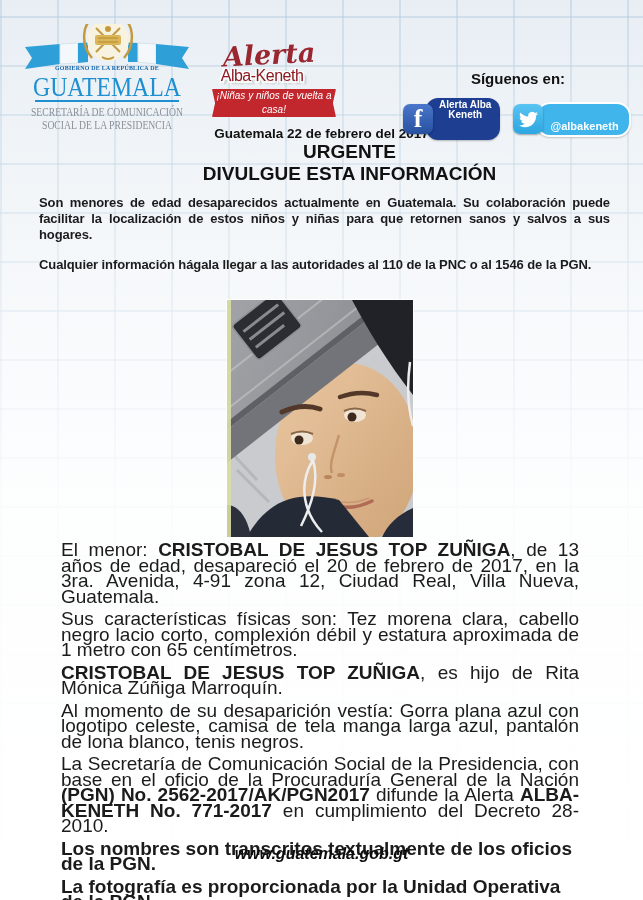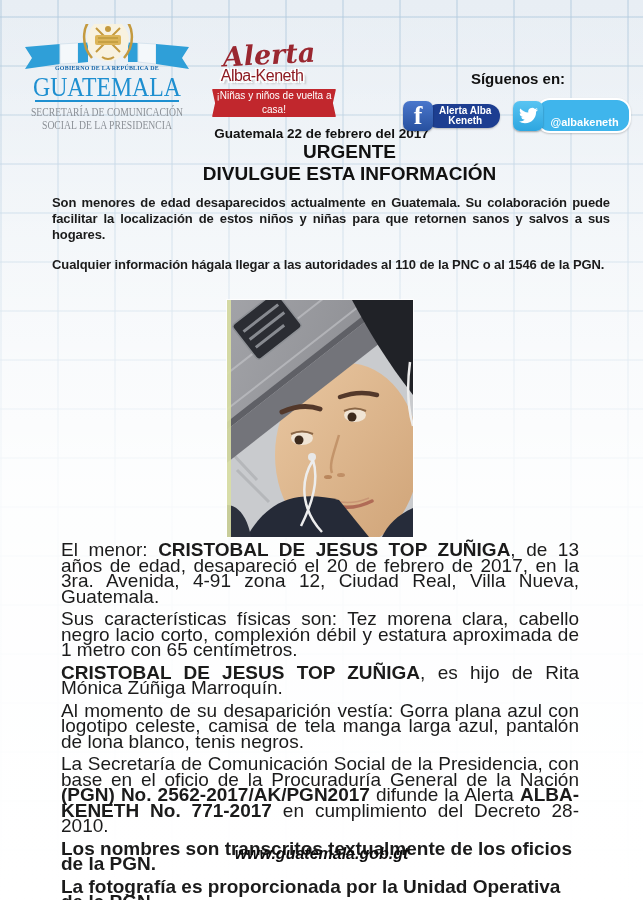--- a/index.html
+++ b/index.html
@@ -16,38 +16,38 @@
   
   .gov-logo{position:absolute;left:22px;top:24px;width:170px;height:112px;}
   .gov-small-txt{font-family:"Liberation Serif",serif;font-weight:bold;fill:#1565a8;font-size:6.8px;letter-spacing:.3px;}
   .gov-big-txt{font-family:"Liberation Serif",serif;fill:#1e8fd0;font-size:27px;}
   .gov-dept-txt{font-family:"Liberation Serif",serif;fill:#8b9096;font-size:12.5px;}
   
   .alba-logo{position:absolute;left:188px;top:42px;width:148px;text-align:center;}
   .alba-script{font-family:"DejaVu Serif",serif;font-style:italic;font-weight:600;color:#9a2730;font-size:27px;line-height:26px;transform:rotate(-3deg);margin-left:14px;}
   .alba-name{font-weight:normal;color:#8e1b22;font-size:16px;line-height:21px;letter-spacing:-.5px;margin-top:-3px;
     text-shadow:1.5px 1.5px 0 #fff,-1.5px -1.5px 0 #fff,1.5px -1.5px 0 #fff,-1.5px 1.5px 0 #fff,3px 3px 2px rgba(130,130,130,.5);}
-  .alba-banner{margin-top:3px;background:#c1272d;color:#fff;font-size:10px;line-height:14px;border-radius:1px;
+  .alba-banner{margin-top:3px;background:#c1272d;color:#fff;font-style:italic;font-size:10px;line-height:14px;border-radius:1px;
     clip-path:polygon(0 0,100% 0,97.5% 50%,100% 100%,0 100%,2.5% 50%);margin-left:24px;}
   
   .social{position:absolute;left:403px;top:38px;width:230px;margin-top:32px;}
   .social-heading{text-align:center;font-weight:bold;font-size:15px;color:#111;}
   .social-row{display:flex;align-items:center;margin-top:11px;}
   .fb-icon{width:30px;height:30px;border-radius:7px;background:linear-gradient(180deg,#4a77cc,#27509f);
     color:#fff;font-family:"Liberation Serif",serif;font-weight:bold;font-size:26px;line-height:30px;text-align:center;z-index:2;position:relative;box-shadow:0 1px 2px rgba(0,0,0,.35);}
-  .fb-pill{margin-left:-7px;background:#1d3e91;color:#fff;border-radius:12px;padding:2px 9px 2px 13px;font-size:10px;line-height:10px;font-weight:bold;text-align:center;box-shadow:0 1px 2px rgba(0,0,0,.25);}
+  .fb-pill{margin-left:-7px;background:#1d3e91;color:#fff;border-radius:12px;padding:2px 9px 20px 13px;font-size:10px;line-height:10px;font-weight:bold;text-align:center;box-shadow:0 1px 2px rgba(0,0,0,.25);}
   .tw-icon{width:30px;height:30px;border-radius:7px;background:linear-gradient(180deg,#59c4f2,#2da6e0);
     display:flex;align-items:center;justify-content:center;margin-left:13px;z-index:2;position:relative;box-shadow:0 1px 2px rgba(0,0,0,.35);}
   .tw-pill{margin-left:-7px;background:#3fb5ec;border:2px solid #fff;color:#fff;border-radius:14px;padding:16px 10px 3px 12px;font-size:11px;line-height:12px;font-weight:bold;box-shadow:0 1px 2px rgba(0,0,0,.2);}
   
   .date-line{position:absolute;left:0;top:126px;width:100%;text-align:center;font-weight:bold;font-size:13.5px;color:#111;}
   .headline{position:absolute;left:0;top:141px;width:100%;text-align:center;font-weight:bold;font-size:19px;line-height:22px;color:#111;padding-left:28px;}
   
   .intro{position:absolute;left:36px;right:33px;top:195px;font-weight:bold;font-size:13px;line-height:16px;letter-spacing:-.1px;}
-  .intro p{margin:0 0 14px 16px;text-align:justify;}
+  .intro p{margin:0 0 14px 3px;text-align:justify;}
   .intro p:last-child{text-align:left;}
   
   .photo{position:absolute;left:227px;top:300px;width:186px;height:237px;box-shadow:0 0 0 1px rgba(255,255,255,.8);}
   
   .details{position:absolute;left:61px;right:64px;top:542px;font-size:19px;line-height:15.5px;}
   .details p{margin:0 0 7px 0;text-align:justify;}
   .details p.no-just{text-align:left;font-weight:bold;}
   
   .footer{position:absolute;left:0;top:845px;width:100%;text-align:center;font-weight:bold;font-style:italic;font-size:16px;color:#0d0d0d;}
 </style>

